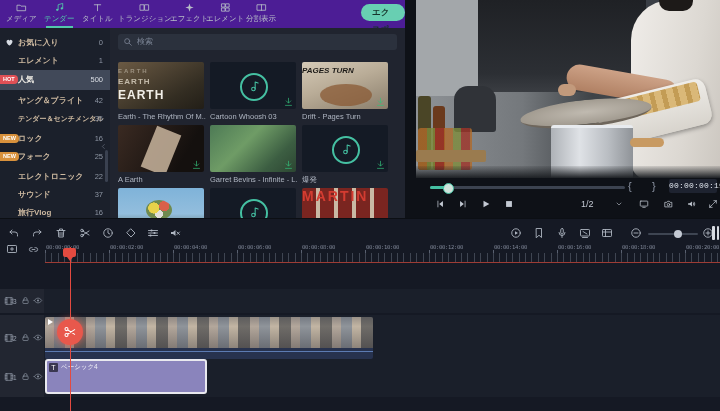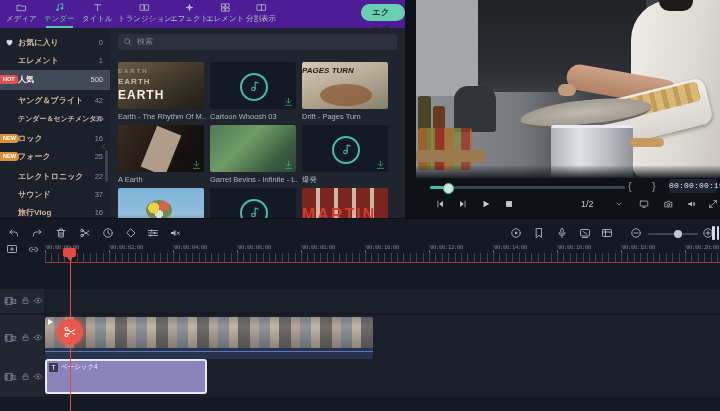--- a/index.html
+++ b/index.html
@@ -318,21 +318,21 @@
       <div class="notec">
           <span class="ic">
             <svg viewBox="0 0 24 24">
               <path d="M14 17V5l5 2" fill="none" stroke="currentColor" stroke-width="1.8" stroke-linecap="round" stroke-linejoin="round"></path>
               <circle cx="11" cy="17" r="3" fill="none" stroke="currentColor" stroke-width="1.8" stroke-linecap="round" stroke-linejoin="round"></circle>
             </svg>
           </span>
         </div>
     </div>
     <div class="tile" style="left:192px;top:160px;background:repeating-linear-gradient(90deg,#7a2520 0 14px,#c9b9a4 14px 18px)">
-      <div class="ovl" style="top:18px;font-size:16px;color:#d43c31;letter-spacing:2px">MARTIN</div>
+      <div class="ovl" style="top:0;font-size:14px;color:#d43c31;letter-spacing:2px">MARTIN</div>
     </div>
   </div>
 
   <div id="preview" class="abs">
     <div id="video">
       <div class="scene" style="left:0;top:0;width:62px;height:96px;background:#a3a7aa;border-right:2px solid #8a8e92"></div>
       <div class="scene" style="left:62px;top:0;width:168px;height:92px;background:linear-gradient(180deg,#1f2125,#2c2f34 80%,#3a3d42)"></div>
       <div class="scene" style="left:230px;top:0;width:74px;height:178px;background:#3a3e45"></div>
       <div class="scene" style="left:215px;top:0;width:95px;height:180px;border-radius:40px 0 0 18px;background:linear-gradient(100deg,#f0ede9,#dcd8d2 60%,#c9c4bd)"></div>
       <div class="scene" style="left:243px;top:0;width:34px;height:11px;background:#1d1a18;border-radius:0 0 10px 10px"></div>

